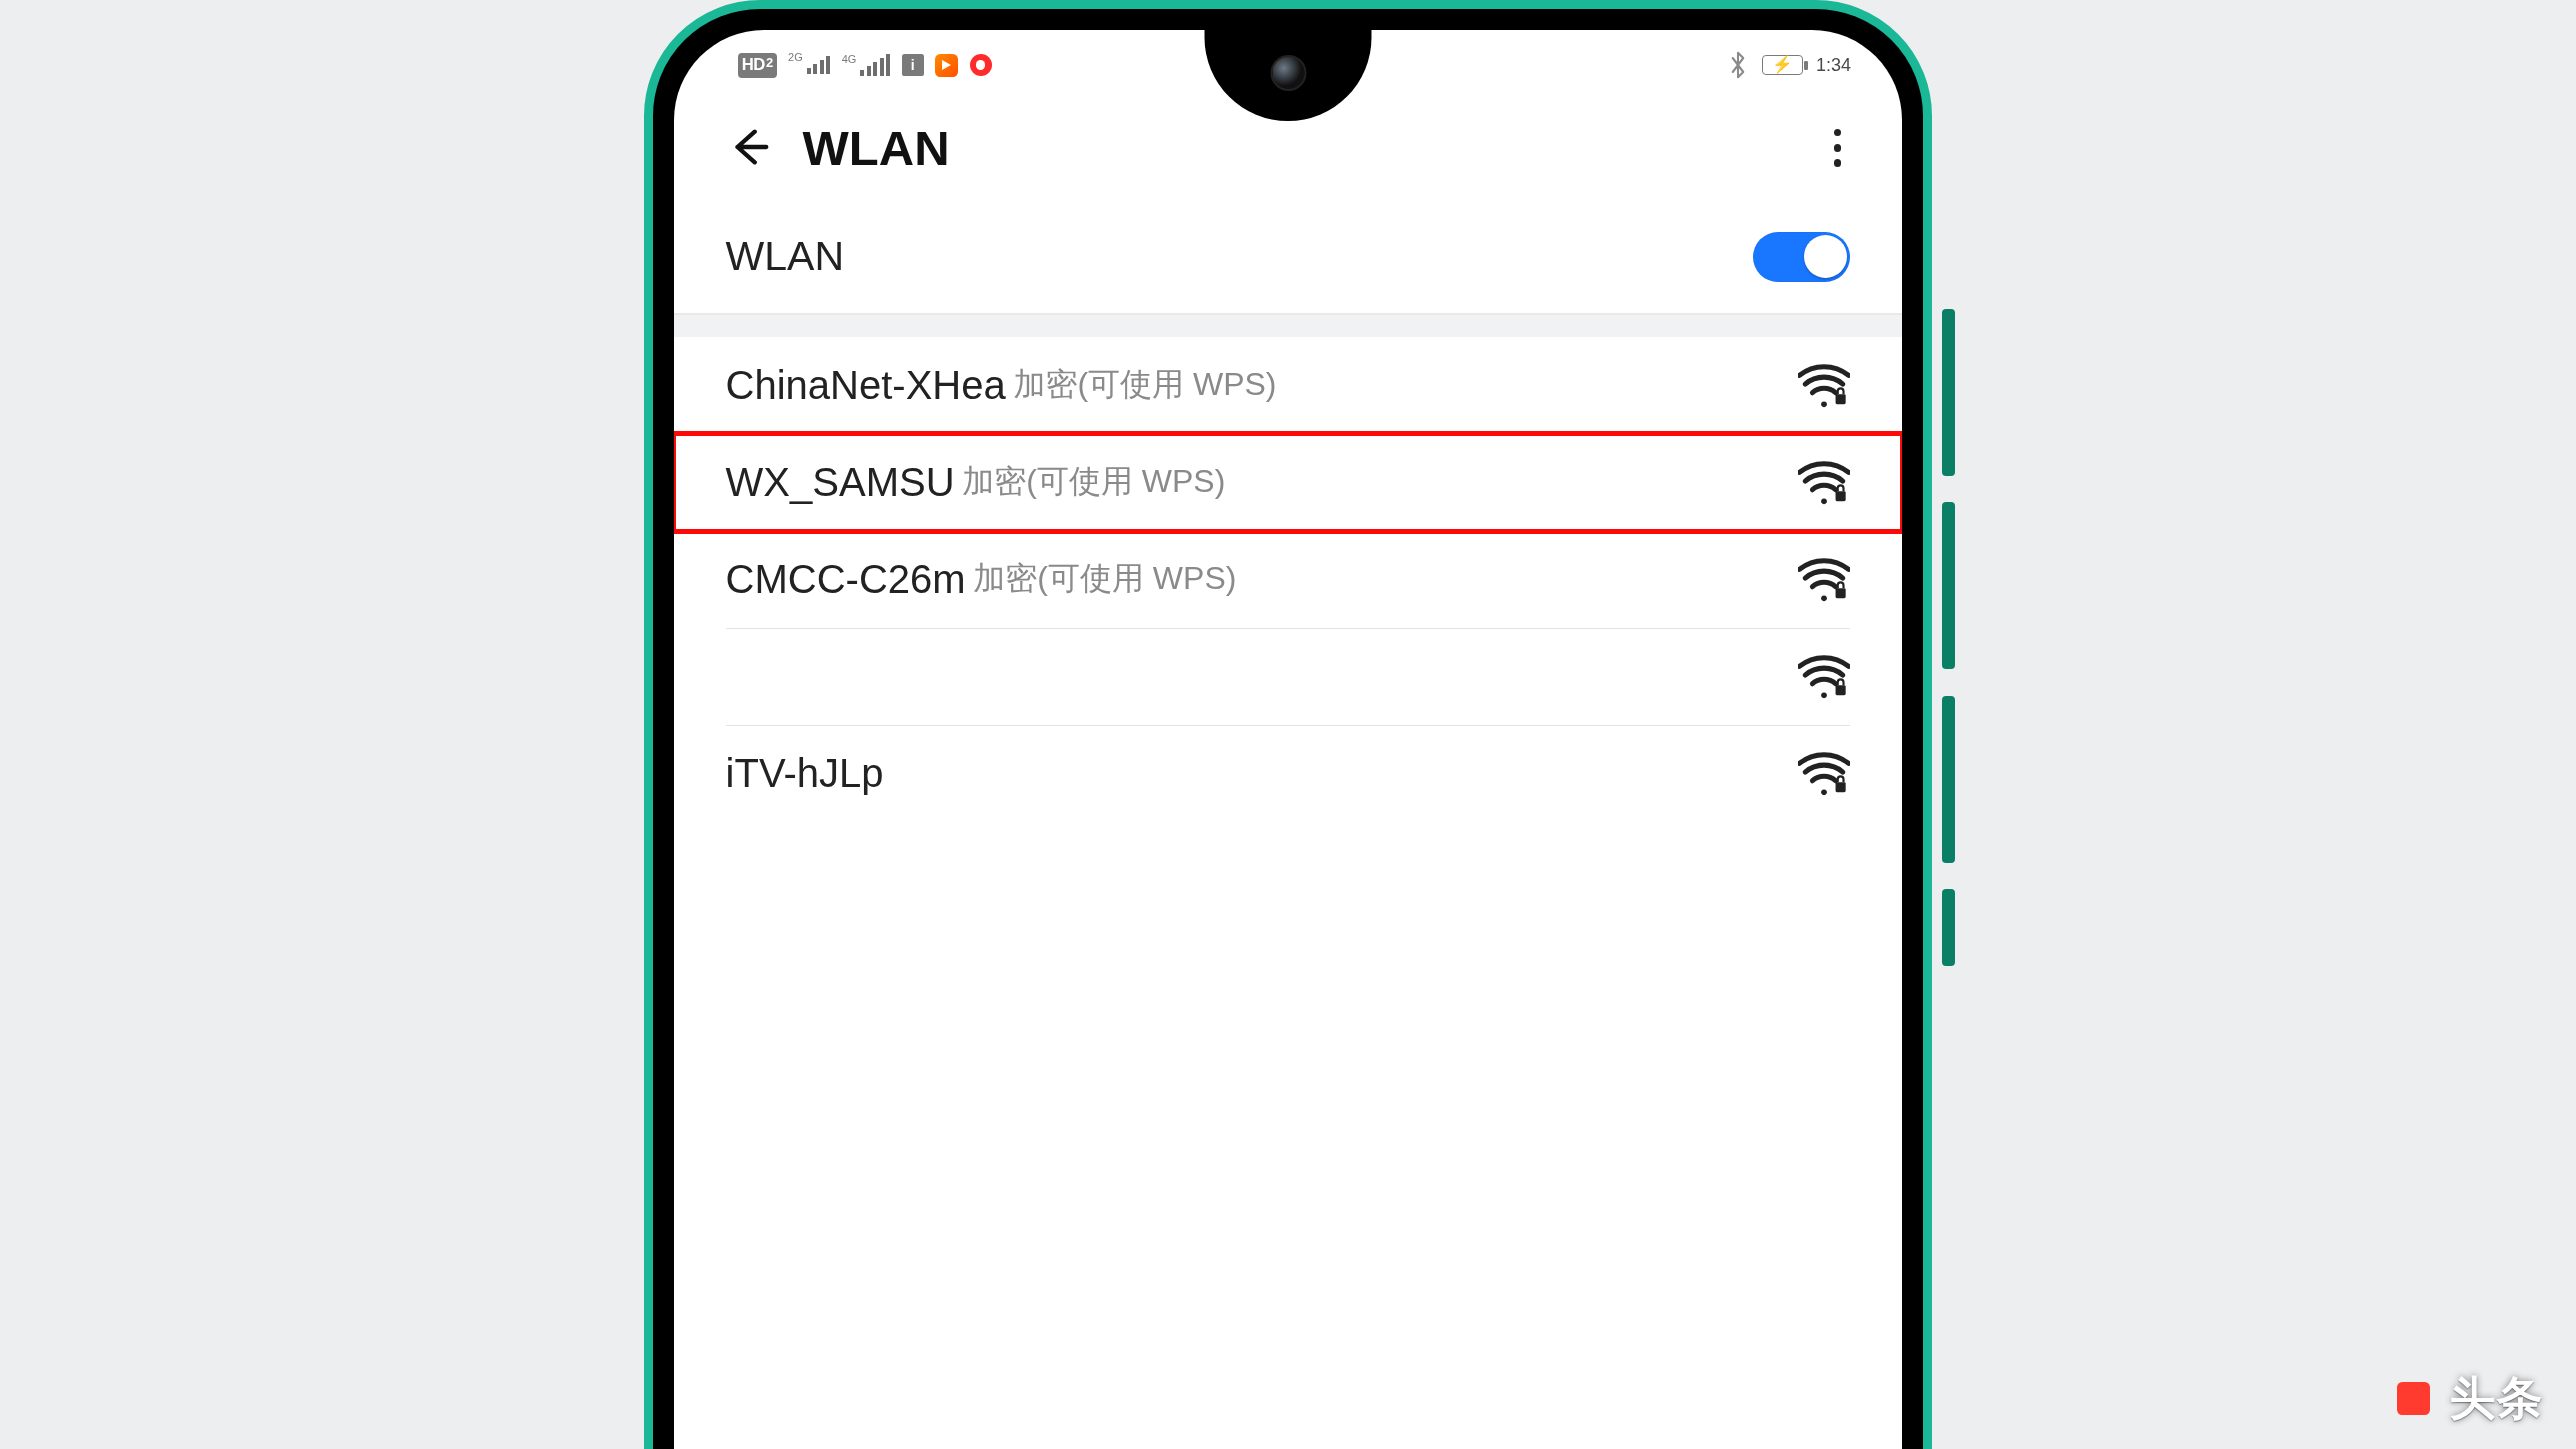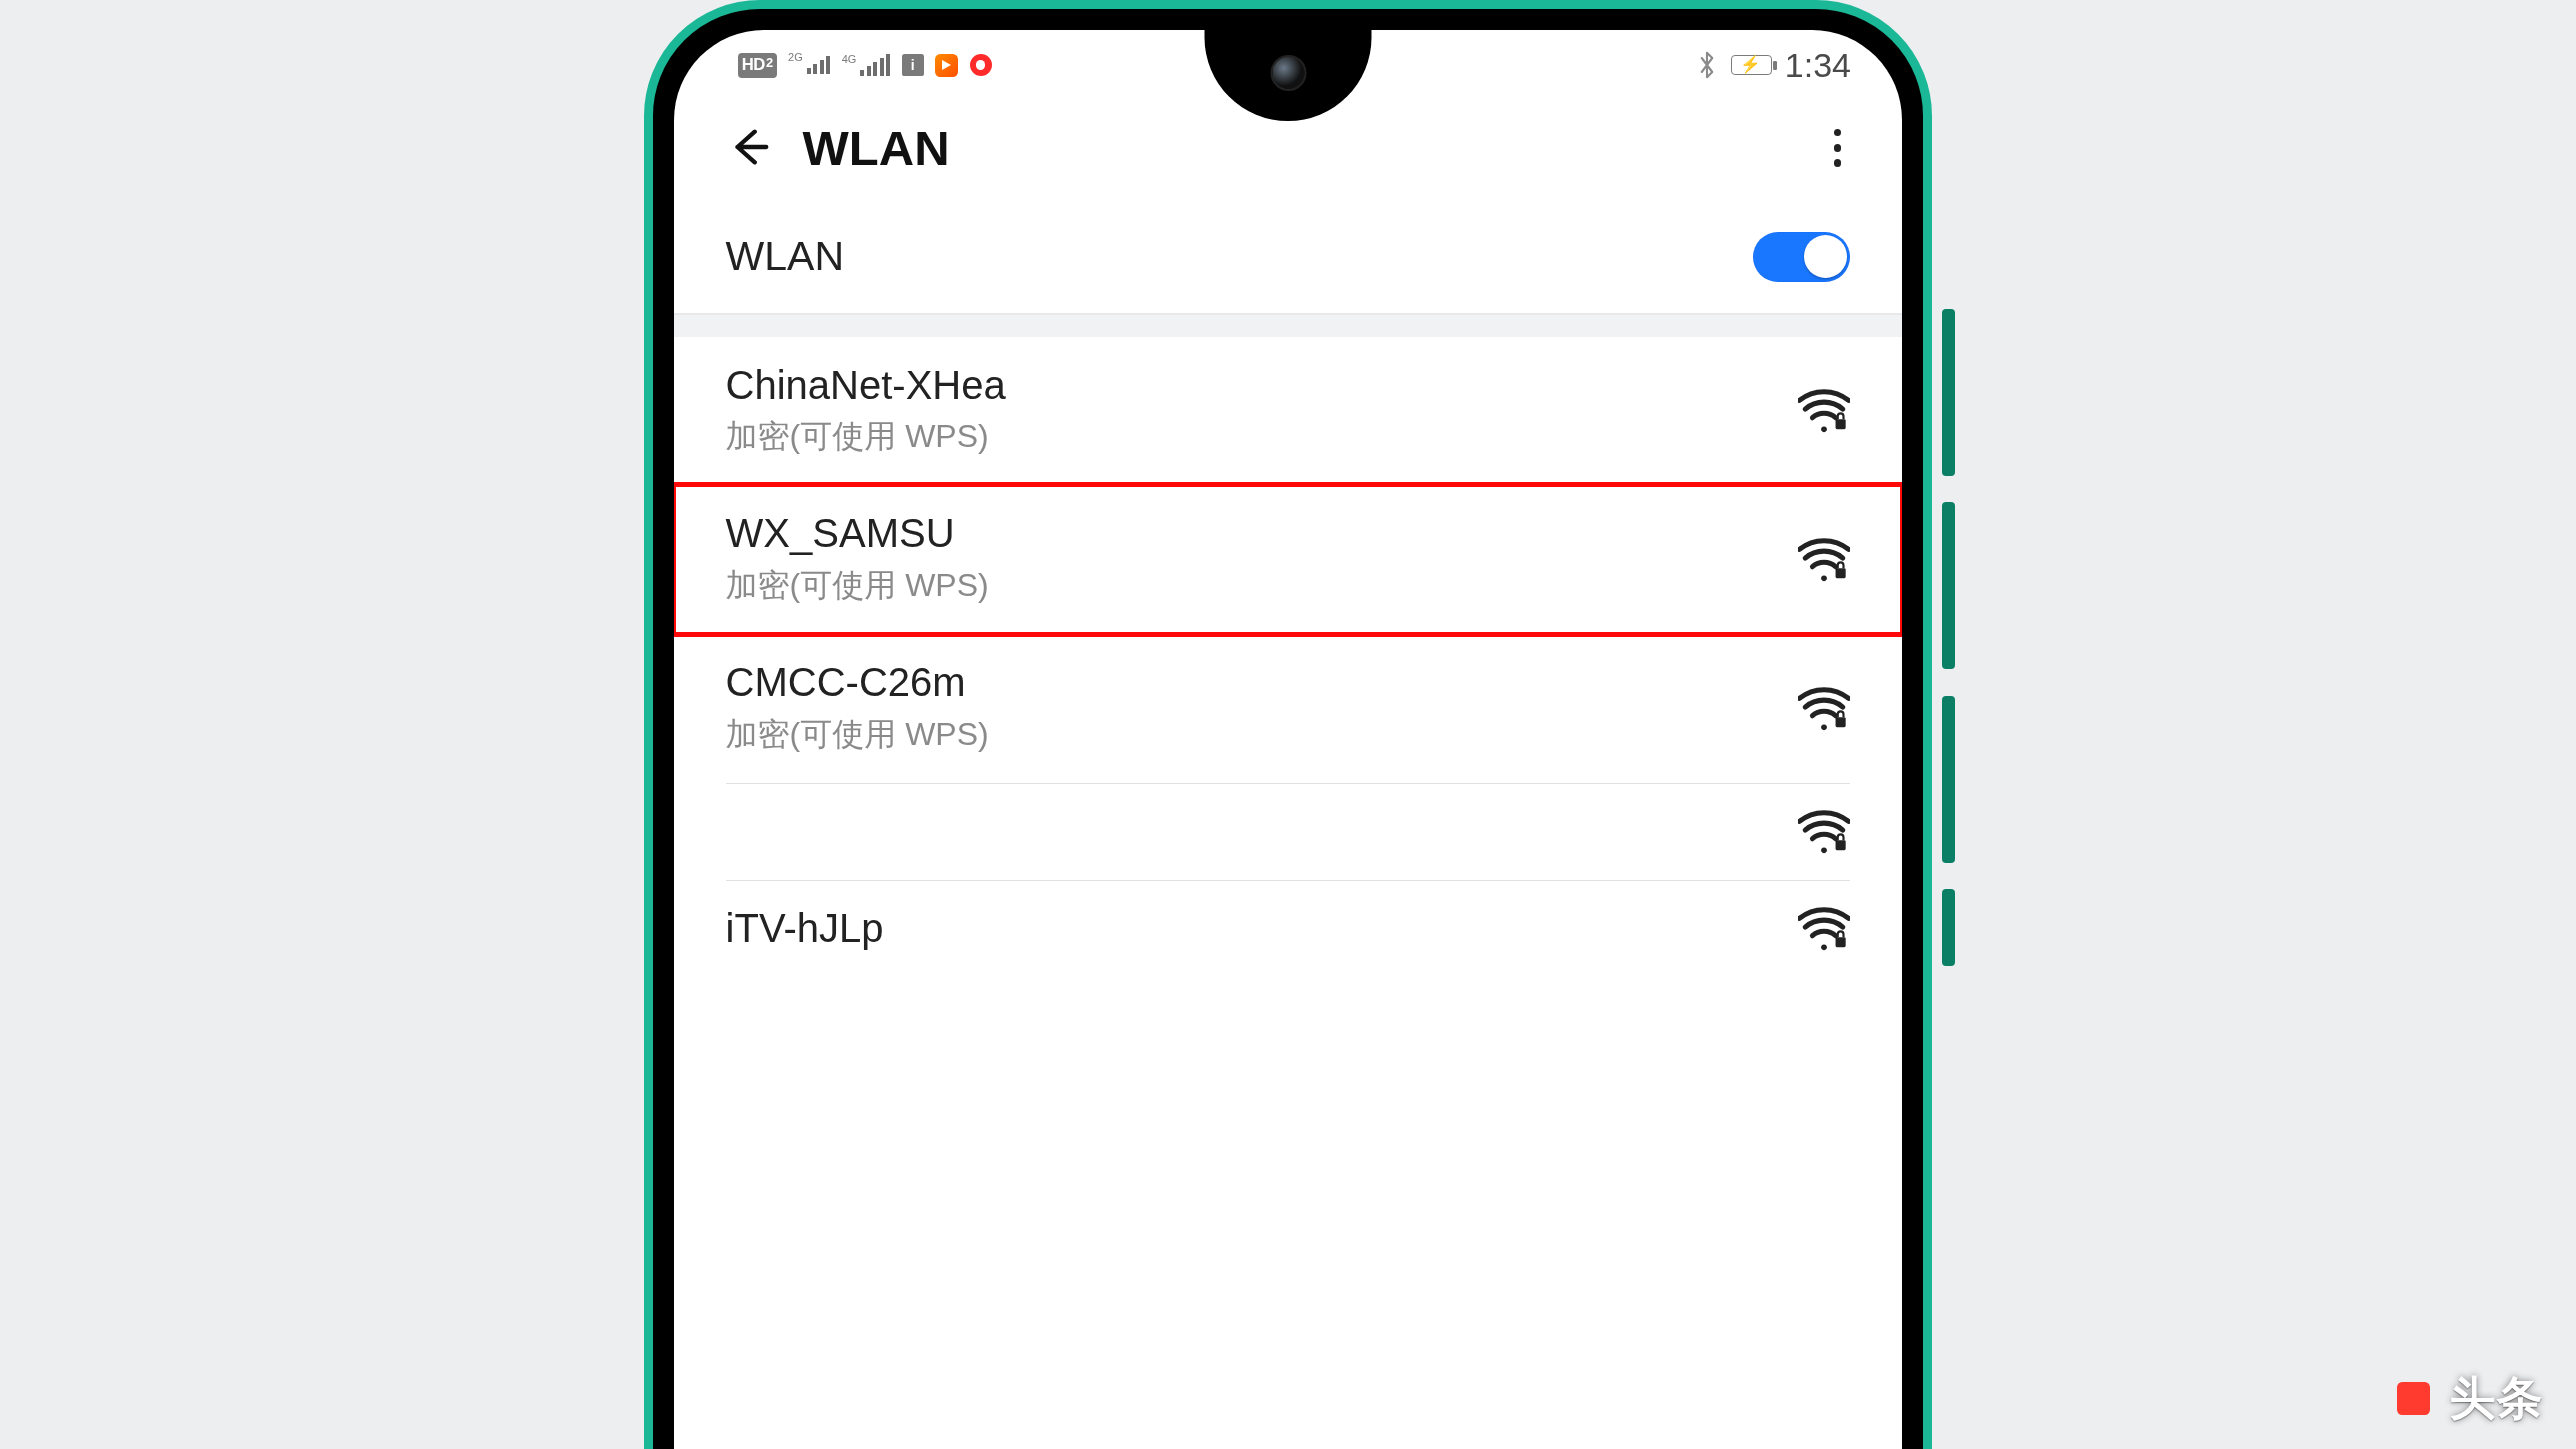--- a/index.html
+++ b/index.html
@@ -79,21 +79,21 @@
     .sig-group{display:flex;align-items:flex-end;gap:3.9px;position:relative;}
     .sig-label{font-size:11px;color:#7a7a7a;position:relative;top:-11.6px;}
     .sig-bars{display:flex;align-items:flex-end;gap:2.6px;}
     .sig-bars span{width:3.9px;background:#6e6e6e;display:block;}
     .b1{height:6.4px}.b2{height:10.3px}.b3{height:14px}.b4{height:18px}.b5{height:22px}
     .info-badge{width:22px;height:22px;background:#7a7a7a;color:#fff;display:flex;align-items:center;justify-content:center;font-weight:700;font-size:14px;border-radius:2.6px;}
     .play-badge{width:23px;height:23px;background:linear-gradient(135deg,#ff8a00,#ff4e00);border-radius:5.2px;display:flex;align-items:center;justify-content:center;}
     .play-badge::after{content:"";border-left:9px solid #fff;border-top:5.8px solid transparent;border-bottom:5.8px solid transparent;}
     .dot-badge{width:22px;height:22px;background:#ff2b2b;border-radius:50%;position:relative;}
     .dot-badge::after{content:"";position:absolute;inset:6.4px;background:#fff;border-radius:50%;}
-    .st-time{font-size:34px;color:#4a4a4a;}
+    .st-time{font-size:18px;color:#4a4a4a;}
     .battery{width:41px;height:20.6px;border:1.9px solid #7a7a7a;border-radius:3.9px;position:relative;}
     .battery::after{content:"";position:absolute;right:-6.4px;top:5.2px;width:3.9px;height:9px;background:#7a7a7a;border-radius:1.3px;}
     .battery .fill{position:absolute;inset:1.9px;width:70%;}
     .battery .bolt{position:absolute;left:9px;top:-1.3px;font-size:16.7px;color:#5a5a5a;}
 
     .titlebar{
       display:flex;align-items:center;gap:31px;
       padding: 19.3px 52px 39px 52px;
     }
     .back-btn svg{width:46px;height:46px;}
@@ -113,21 +113,21 @@
     .divider-gap{height:22px;background:#f1f2f3;}
 
     .list{background:#fff;}
     .item{
       display:flex;align-items:center;gap:19.3px;
       padding:26px 52px; position:relative;
     }
     .item + .item::before{
       content:"";position:absolute;left:52px;right:52px;top:0;height:1.3px;background:#e2e2e2;
     }
-    .item-text{display:flex;flex-direction:column;gap:7.7px;}
+    .item-text{display:flex;flex-direction:row;gap:7.7px;}
     .ssid{font-size:40px;color:#222;}
     .detail{font-size:32px;color:#8a8a8a;}
     .wifi-ic{margin-left:auto;width:52px;height:45px;position:relative;}
     .hl{outline:5.2px solid #ff0808;outline-offset:-2.6px;}
     .hl::before{display:none !important;}
     .hl + .item::before{display:none !important;}
 
     .watermark{
       position:absolute;right:32px;bottom:19.3px;display:flex;align-items:center;gap:19.3px;
       color:#fff;font-size:46px;text-shadow:0 0 7.7px rgba(0,0,0,.45),0 1.3px 1.3px rgba(0,0,0,.4);

